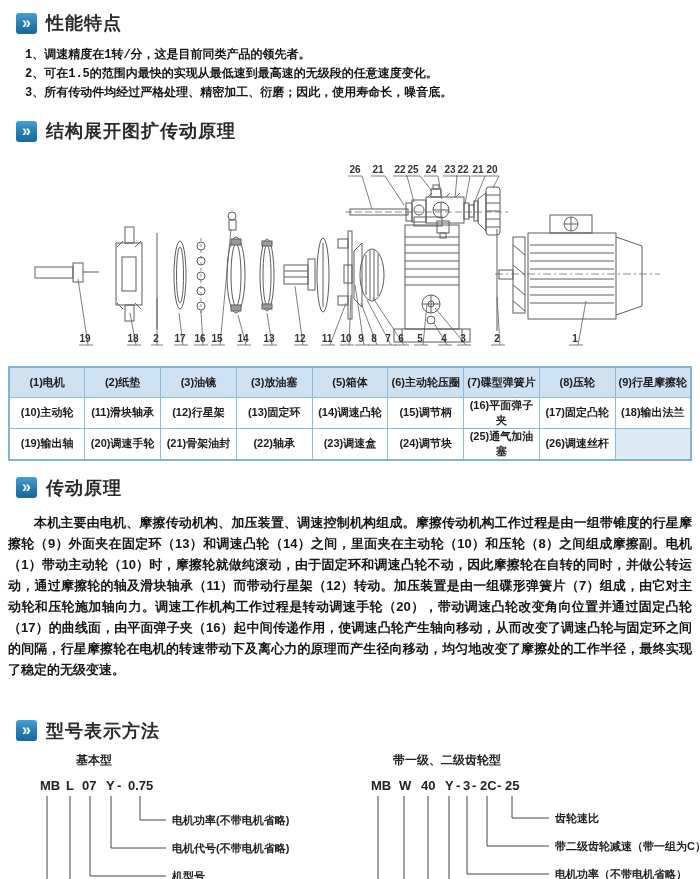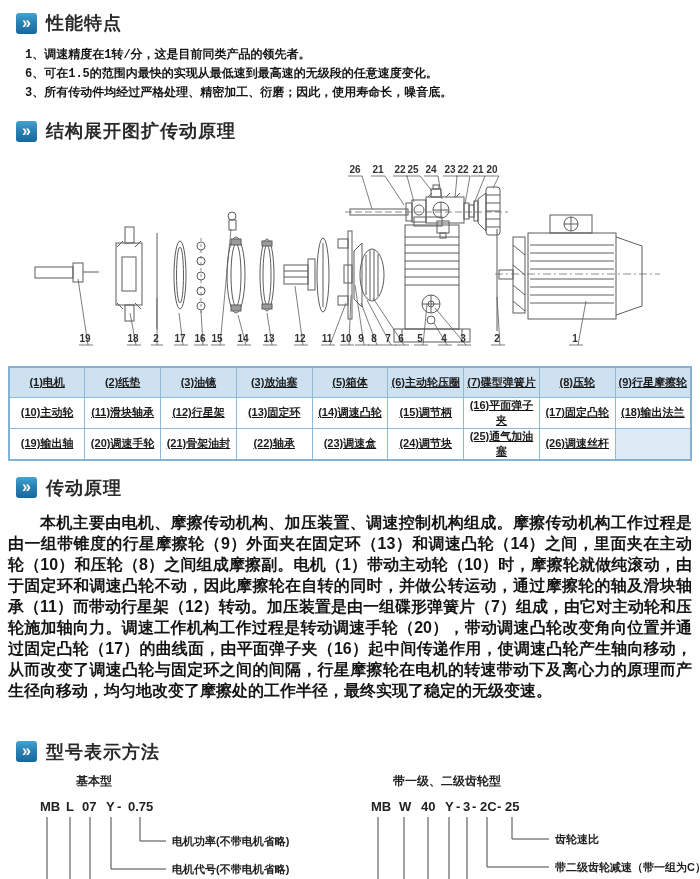--- a/index.html
+++ b/index.html
@@ -17,49 +17,49 @@
   .features { margin:8px 0 0 25px;font-family:Liberation Mono, monospace; }
   .features p { font-size:12px; font-weight:bold; color:#151515; line-height:19px; }
 
   .hdr2 { margin-top:13px; }
 
   .diagram-wrap { width:700px; height:200px; margin-top:14px; }
   svg .num { font-size:10px; font-weight:bold; fill:#333; }
   svg text { font-family:"Liberation Sans","DejaVu Sans",sans-serif; }
 
   table.parts { border-collapse:collapse; table-layout:fixed; width:684px; margin:6px 8px 0 8px;
-                border:2px solid #84b2d3;text-decoration:underline; }
+                border:2px solid #84b2d3; }
   table.parts td { border:1px solid #8fb9d8; height:30px; text-align:center; vertical-align:middle;
                    font-size:11px; font-weight:bold; color:#1c1c1c; padding:0 1px; }
   table.parts tr.hdr td { background:#cde1f0; }
   table.parts td.empty { background:#dcebf5; }
 
   .hdr3 { margin-top:12px; }
-  .principle-text { width:684px; margin:9px 8px 0 8px; font-size:16px; font-weight:bold;
+  .principle-text { width:684px; margin:9px 8px 0 8px; font-size:13px; font-weight:bold;
                     color:#151515; line-height:21px; text-align:justify; text-indent:2em; }
 
   .hdr4 { margin-top:36px; }
   .model-row { display:flex; margin-top:4px; }
   .model-svg text { font-weight:bold; fill:#222; }
   .model-svg .code { font-size:13px; }
   .model-svg .lbl  { font-size:11px; }
   .model-svg .cap  { font-size:12px; }
 </style>
 </head>
 <body>
 
 <div class="page">
 
   <div class="section-header">
     <div class="marker">»</div>
     <div class="section-title">性能特点</div>
   </div>
   <div class="features">
     <p>1、调速精度在1转/分，这是目前同类产品的领先者。</p>
-    <p>6、可在1.5的范围内最快的实现从最低速到最高速的无级段的任意速度变化。</p>
+    <p>2、可在1.5的范围内最快的实现从最低速到最高速的无级段的任意速度变化。</p>
     <p>3、所有传动件均经过严格处理、精密加工、衍磨；因此，使用寿命长，噪音底。</p>
   </div>
 
   <div class="section-header hdr2">
     <div class="marker">»</div>
     <div class="section-title">结构展开图扩传动原理</div>
   </div>
 
   <div class="diagram-wrap">
   <svg width="700" height="200" viewBox="0 148 700 198">

